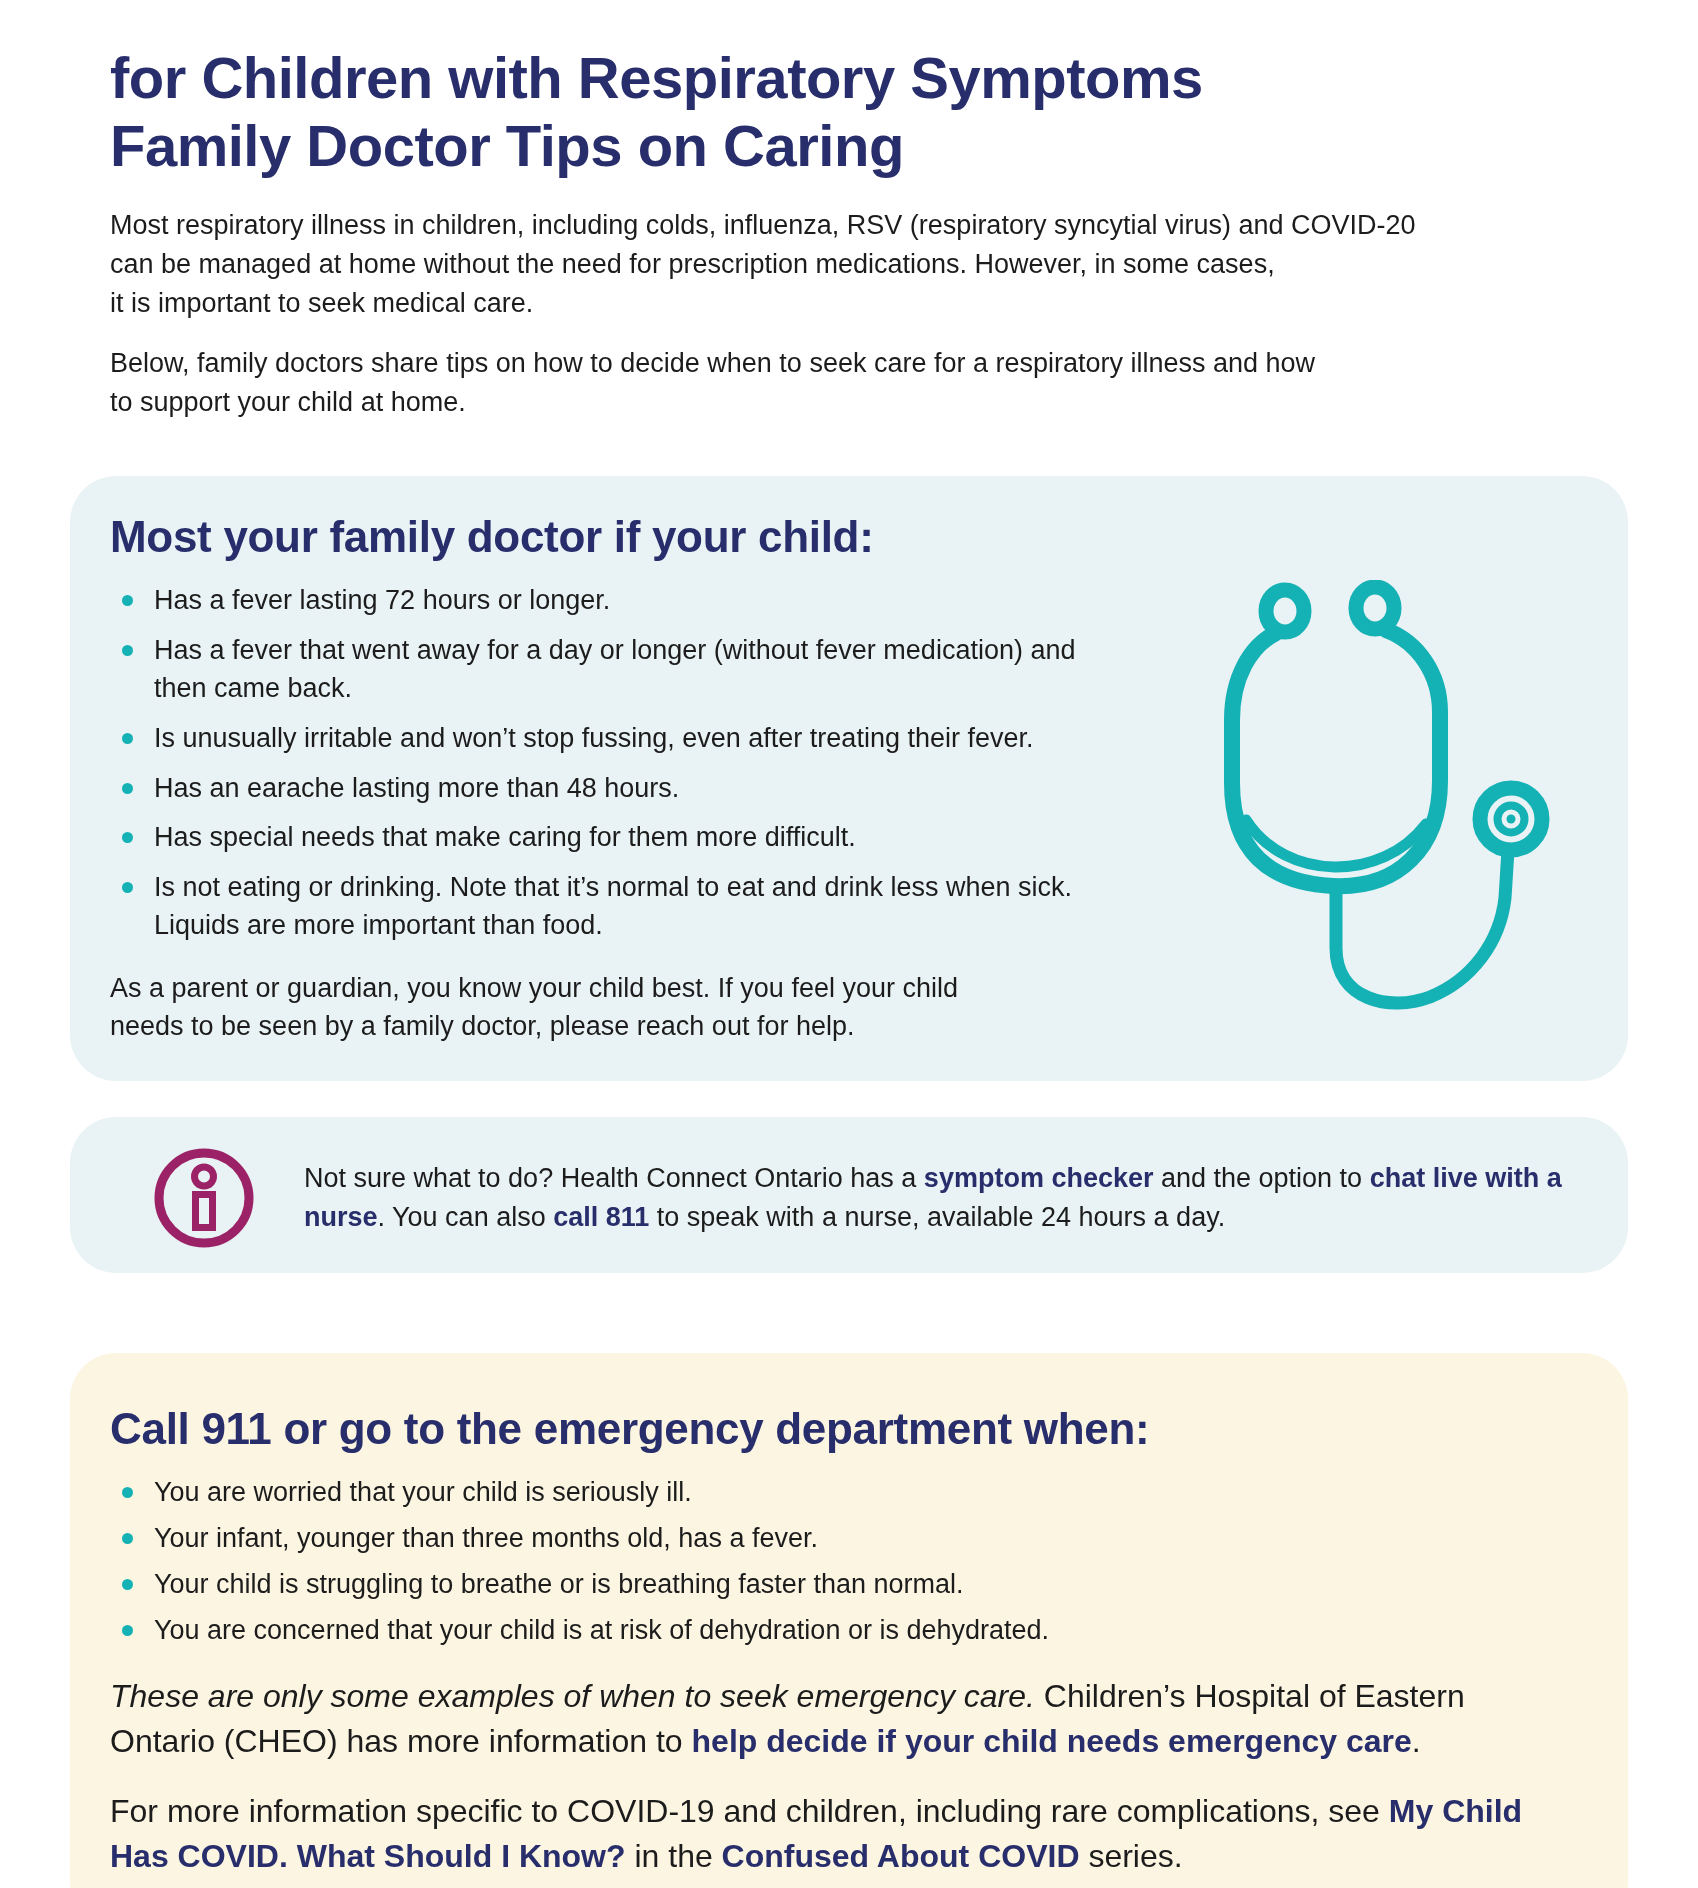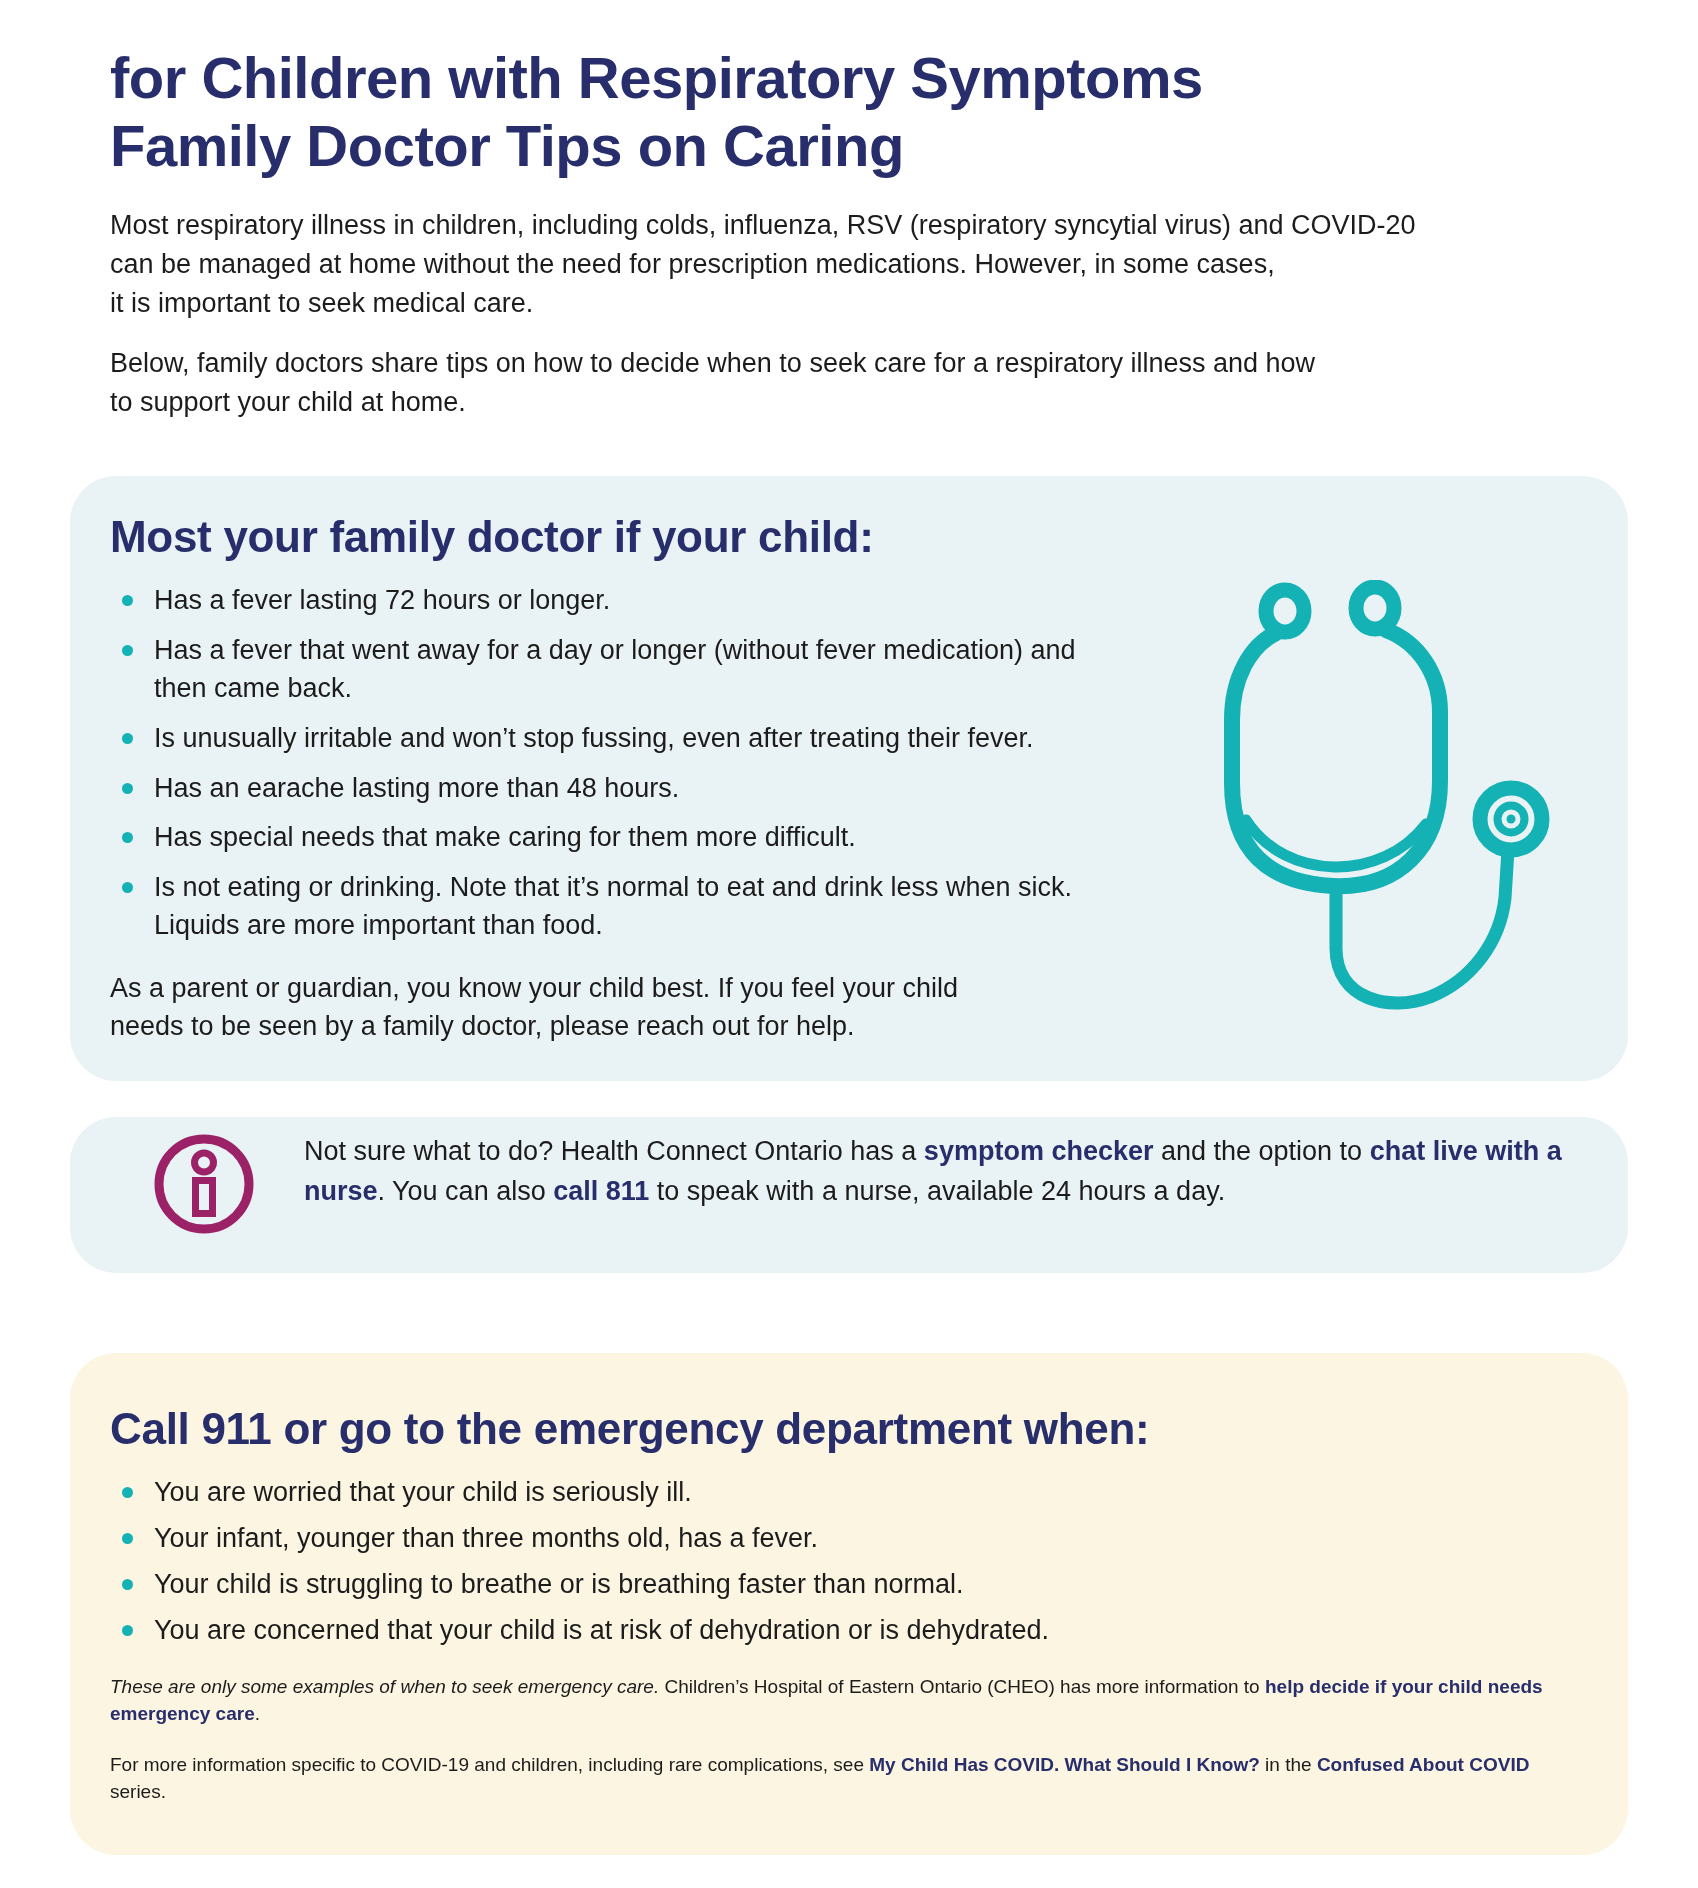--- a/index.html
+++ b/index.html
@@ -88,22 +88,22 @@
     top:104px;
     width:350px;
     height:440px;
   }
   
   .info-box{
     margin-top:36px;
     background:var(--light-blue-bg);
     height:156px;
     display:flex;
-    align-items:flex-start;
-    padding:15px 50px 0 82px;
+    align-items:center;
+    padding:5px 50px 0 82px;
   }
   .info-icon-wrap{
     flex:0 0 auto;
     width:104px;
     height:104px;
     margin-right:48px;
   }
   .info-text{
     font-size:27px;
     line-height:1.45;
@@ -120,21 +120,21 @@
     background:var(--cream-bg);
     padding:51px 60px 48px 40px;
     min-height:502px;
   }
   .emergency-box ul.bullets li{
     margin-bottom:8px;
     max-width:1400px;
   }
   .para{
     margin-top:24px;
-    font-size:19px;
+    font-size:32px;
     line-height:1.42;
     max-width:1460px;
   }
 </style>
 </head>
 <body>
 
 <div class="page">
 
   <h1 class="title">

